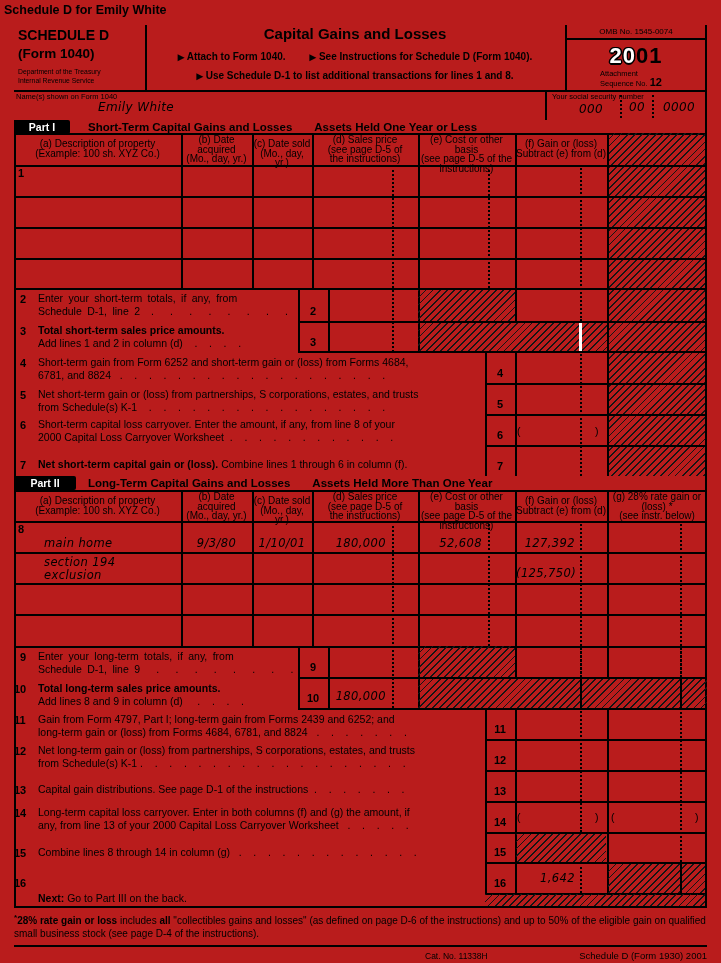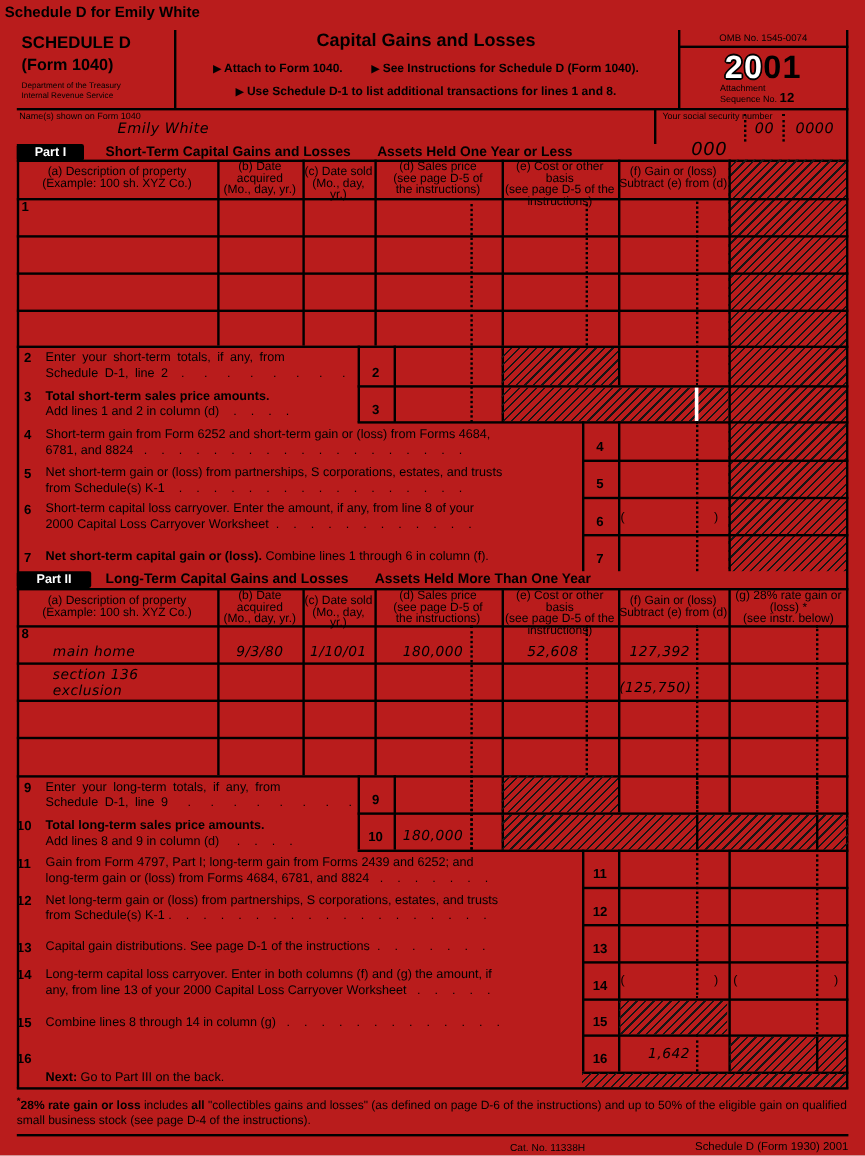--- a/index.html
+++ b/index.html
@@ -18,21 +18,21 @@
   .n{position:absolute;font-weight:700;font-size:11px;line-height:12px}
   .bx{text-align:center}
   .hw{position:absolute;font-style:italic;font-size:11.5px;line-height:13px;letter-spacing:.4px;white-space:pre-wrap;font-family:"DejaVu Sans",sans-serif}
   .ch{position:absolute;font-size:10px;line-height:9.6px;text-align:center;white-space:pre-wrap}
   .r{text-align:right}.c{text-align:center}
   .plabel{position:absolute;background:#000;color:#fff;font-weight:700;font-size:10.5px;text-align:center;line-height:14px;border-radius:2px}
   .ptitle{position:absolute;display:flex;gap:22px;font-weight:700;font-size:11.5px;line-height:14px;white-space:pre}
   .doc-title{position:absolute;font-weight:700;font-size:12.5px}
   .small{font-size:7.5px;line-height:9px}
   .tiny{font-size:6.8px;line-height:8.5px}
-  .year{position:absolute;font-weight:700;font-size:27px;line-height:28px;text-align:center;letter-spacing:1px}
+  .year{position:absolute;font-weight:700;font-size:22px;line-height:28px;text-align:center;letter-spacing:1px}
   .hollow{color:#fff;text-shadow:-1.5px 0 #000,1.5px 0 #000,0 -1.5px #000,0 1.5px #000,-1px -1px #000,1px 1px #000,1px -1px #000,-1px 1px #000}
   .arrowline{position:absolute;display:flex;justify-content:center;gap:24px;font-weight:700;font-size:10px;line-height:12px;white-space:pre}
   .arrow{font-size:8.5px}
 </style>
 </head>
 <body>
 
 <div id="page">
 
   <div class="doc-title" style="left:4px;top:3px">Schedule D for Emily White</div>
@@ -57,21 +57,21 @@
   <div class="hl" style="left:565px;top:38px;width:142px"></div>
   <div class="year" style="left:565px;top:42px;width:142px"><span class="hollow">20</span><span>01</span></div>
   <div class="t small" style="left:600px;top:69px">Attachment</div>
   <div class="t small" style="left:600px;top:78px"><span>Sequence No.</span> <span class="b" style="font-size:11px">12</span></div>
 
   <div class="hl" style="left:14px;top:90px;width:693px"></div>
   <div class="t small" style="left:16px;top:92px">Name(s) shown on Form 1040</div>
   <div class="hw" style="left:98px;top:101px;font-size:12px">Emily White</div>
   <div class="vl" style="left:545px;top:90px;height:30px"></div>
   <div class="t small" style="left:552px;top:92px">Your social security number</div>
-  <div class="hw c" style="left:570px;top:118px;width:42px;font-size:15px">000</div>
+  <div class="hw c" style="left:570px;top:103px;width:42px;font-size:12px">000</div>
   <div class="dv" style="left:620px;top:95px;height:23px"></div>
   <div class="hw c" style="left:624px;top:101px;width:26px;font-size:12px">00</div>
   <div class="dv" style="left:652px;top:95px;height:23px"></div>
   <div class="hw c" style="left:656px;top:101px;width:46px;font-size:12px">0000</div>
 
   <div class="plabel" style="left:14px;top:120px;width:56px;height:14px">Part I</div>
   <div class="ptitle" style="left:88px;top:120px">
     <span>Short-Term Capital Gains and Losses</span>
     <span>Assets Held One Year or Less</span>
   </div>
@@ -207,21 +207,21 @@
   <div class="dv" style="left:580px;top:521px;height:156px"></div>
   <div class="dv" style="left:680px;top:521px;height:156px"></div>
 
   <div class="n" style="left:18px;top:523px">8</div>
   <div class="hw" style="left:44px;top:537px">main home</div>
   <div class="hw c" style="left:181px;top:537px;width:71px">9/3/80</div>
   <div class="hw c" style="left:252px;top:537px;width:60px">1/10/01</div>
   <div class="hw r" style="left:312px;top:537px;width:74px">180,000</div>
   <div class="hw r" style="left:418px;top:537px;width:64px">52,608</div>
   <div class="hw r" style="left:515px;top:537px;width:60px">127,392</div>
-  <div class="hw" style="left:44px;top:556px">section 136
+  <div class="hw" style="left:44px;top:556px">section 194
 exclusion</div>
   <div class="hw" style="left:516px;top:567px">(125,750)</div>
 
   <div class="vl" style="left:298px;top:646px;height:62px"></div>
   <div class="vl" style="left:328px;top:646px;height:62px"></div>
   <div class="vl" style="left:418px;top:646px;height:62px"></div>
   <div class="vl" style="left:515px;top:646px;height:31px"></div>
   <div class="vl" style="left:607px;top:646px;height:31px"></div>
   <div class="hatch" style="left:418px;top:646px;width:97px;height:31px"></div>
   <div class="dv" style="left:392px;top:646px;height:62px"></div>

